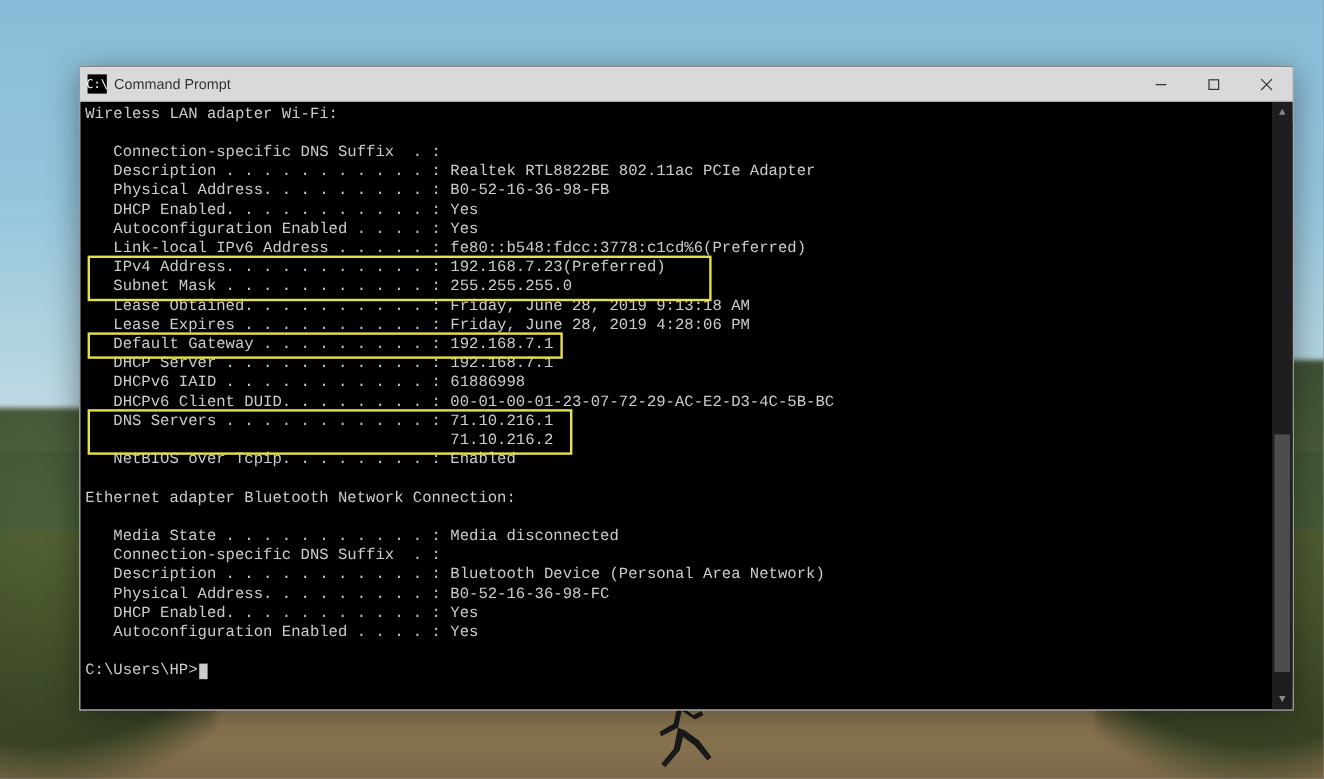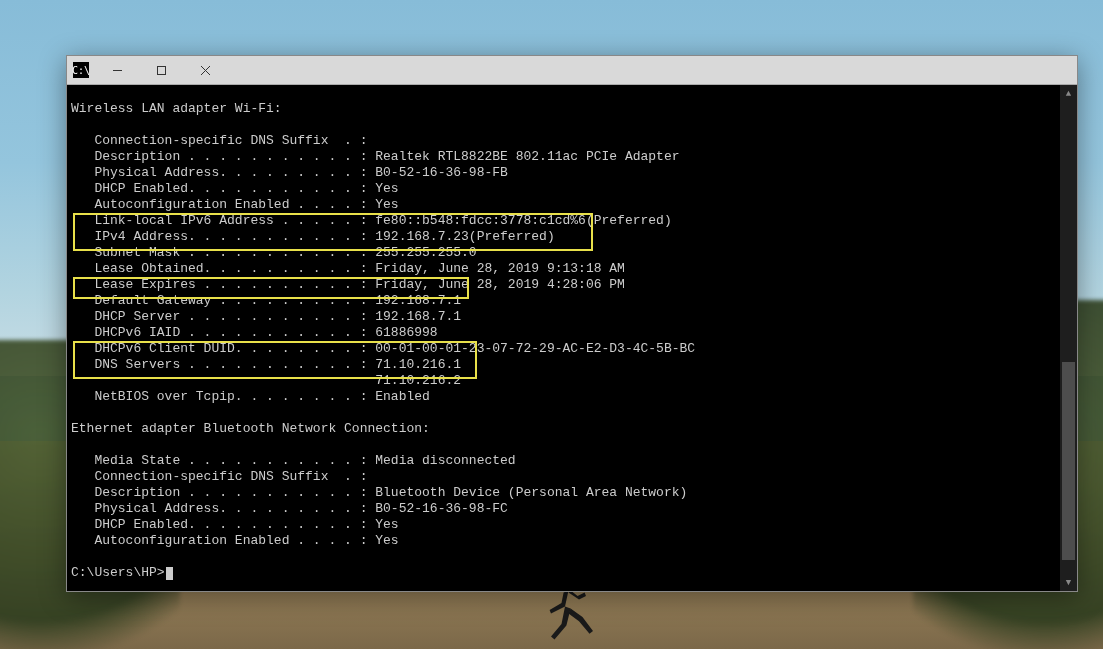--- a/index.html
+++ b/index.html
@@ -120,21 +120,21 @@
     background: #000;
     display: flex;
   }
   .console {
     flex: 1;
     color: #ccc;
     font-family: Consolas, "Courier New", monospace;
     font-size: 13px;
     line-height: 16px;
     white-space: pre;
-    padding: 16px 0 4px 4px;
+    padding: 2px 0 4px 4px;
     overflow: hidden;
     position: relative;
   }
   .scrollbar {
     width: 17px;
     background: #1e1e1e;
     position: relative;
   }
   .scrollbar .track {
     position: absolute;
@@ -194,20 +194,21 @@
         <path d="M50 45 L45 70 L30 88 L35 92 L52 72 L58 48 Z"></path>
         <path d="M58 48 L75 60 L90 80 L85 84 L70 66 L55 55 Z"></path>
         <path d="M55 25 L70 35 L80 30 L78 25 L68 30 L58 22 Z"></path>
       </g>
     </svg>
   </div>
 
   <div class="window">
     <div class="titlebar">
       <div class="icon">C:\</div>
+      <div class="title-text">Command Prompt</div>
       <div class="winbtn">
         <svg viewBox="0 0 11 11">
             <line x1="1" y1="5.5" x2="10" y2="5.5" stroke="#333" stroke-width="1"></line>
           </svg>
       </div>
       <div class="winbtn">
         <svg viewBox="0 0 11 11">
             <rect x="1.5" y="1.5" width="8" height="8" fill="none" stroke="#333" stroke-width="1"></rect>
           </svg>
       </div>

